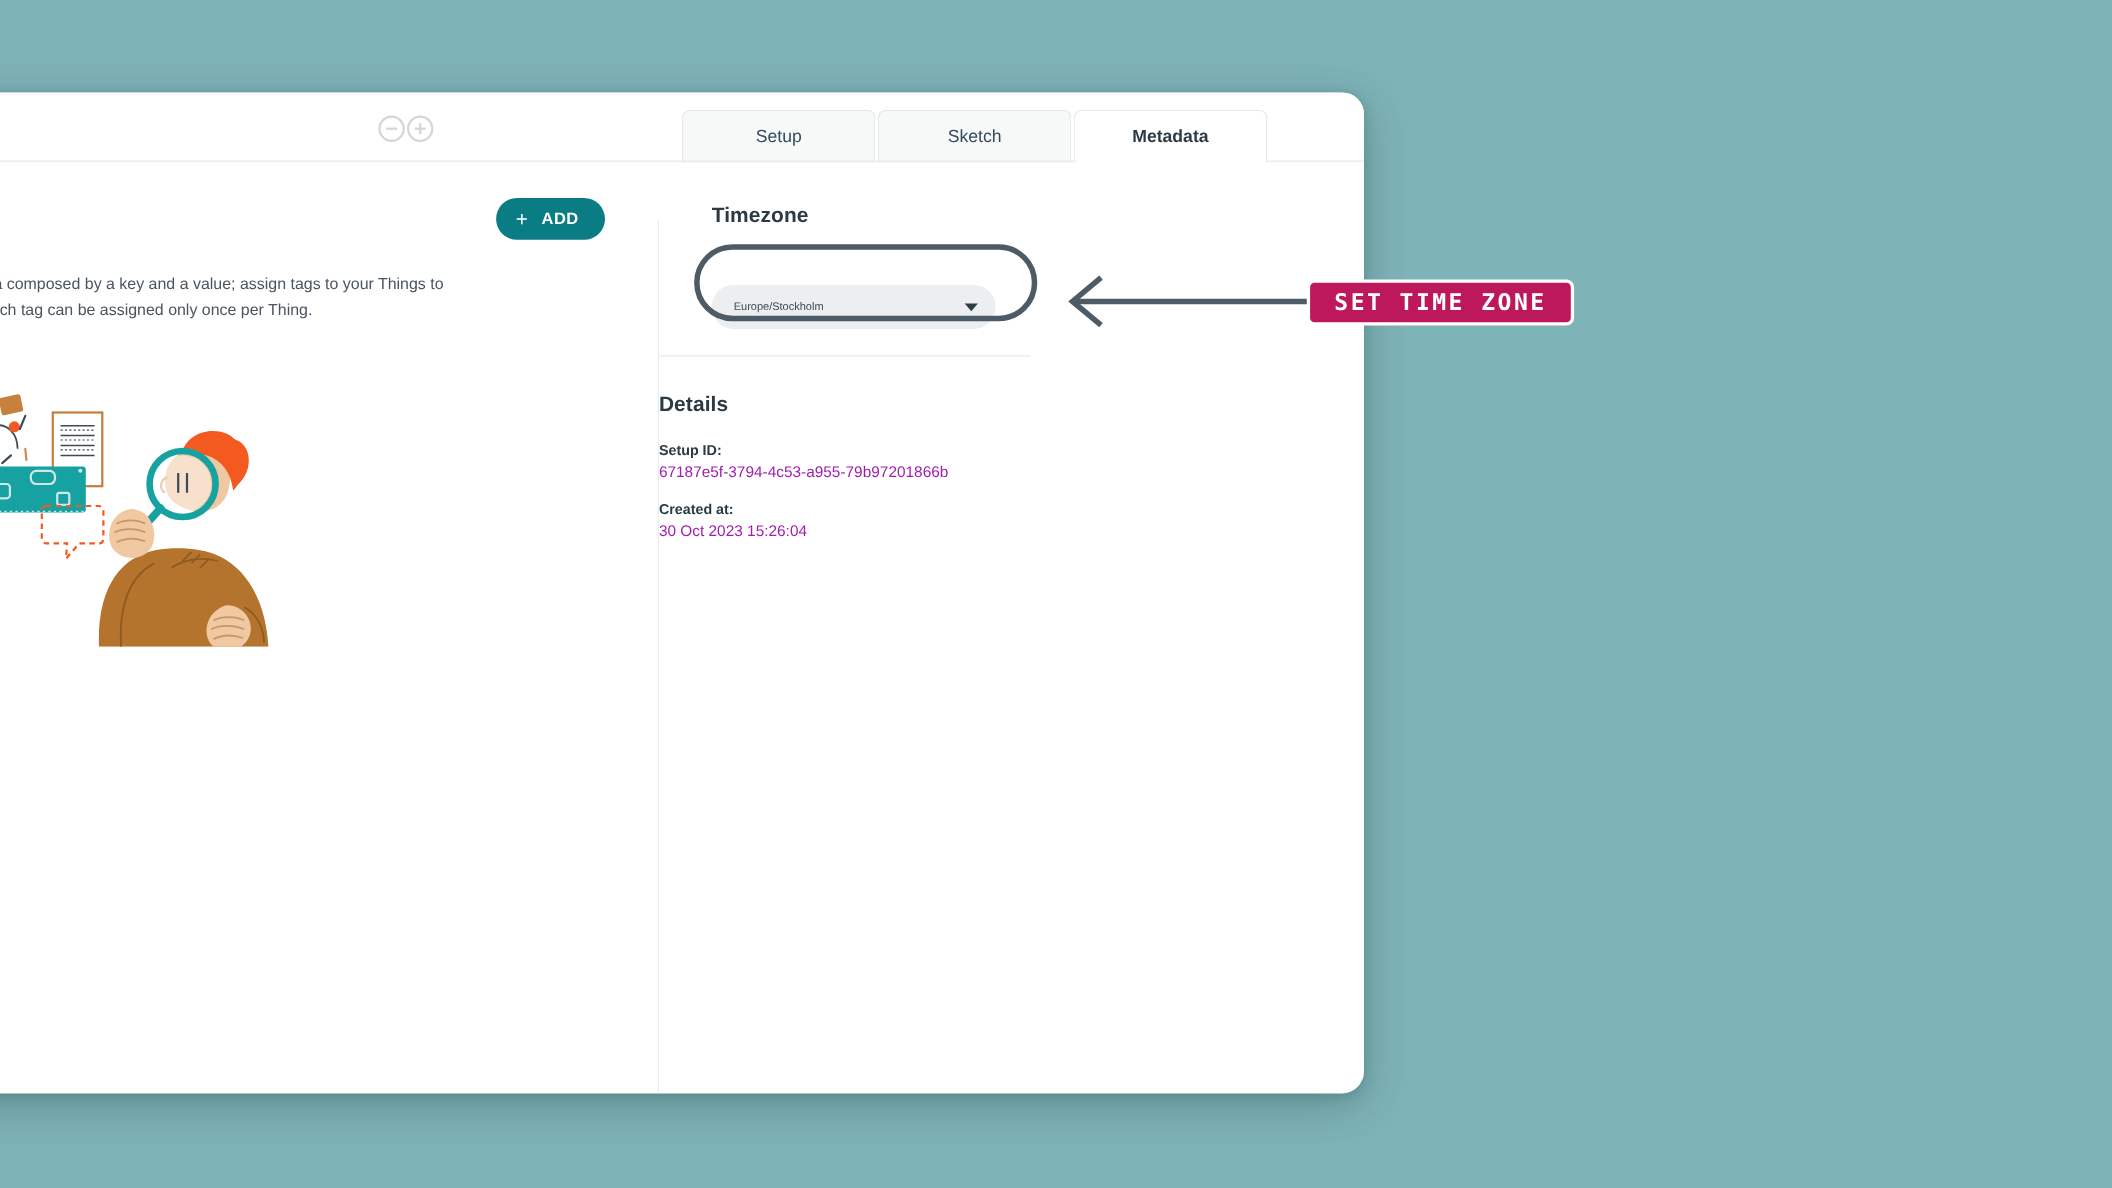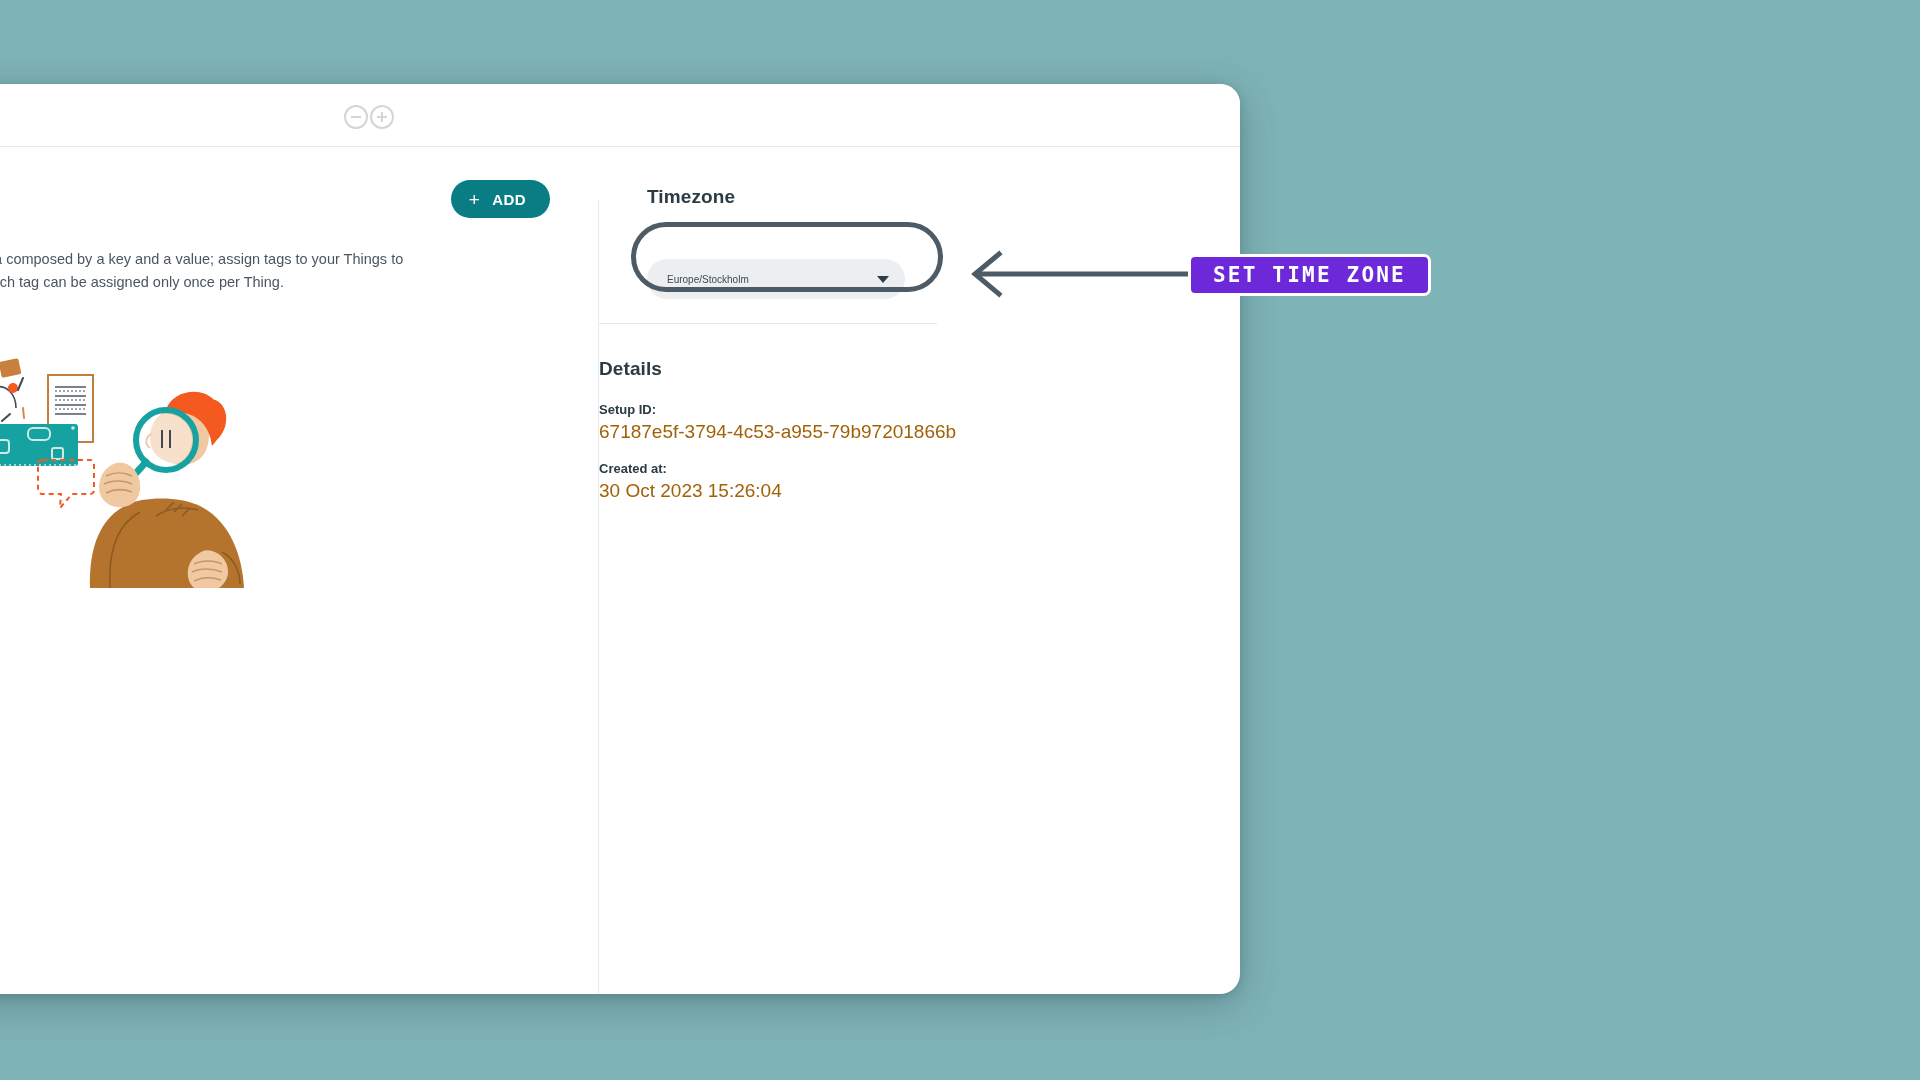--- a/index.html
+++ b/index.html
@@ -133,33 +133,33 @@
   }
 
   #details-block{ position:absolute; top:210px; left:0; }
   #details-title{ margin-bottom:22px; }
   .detail-row{ margin-bottom:18px; }
   .detail-label{
     font-size:13px; font-weight:bold; color:#2b3a43;
     margin-bottom:4px;
   }
   .detail-value{
-    font-size:19px; color:#a16207;
+    font-size:14px; color:#a21caf;
   }
 
   
   #callout-arrow{
     position:absolute; left:955px; top:248px;
     width:250px; height:52px;
   }
   #callout-box{
     position:absolute; left:1188px; top:254px;
     height:42px; padding:0 22px;
     display:flex; align-items:center;
-    background:#6d28d9;
+    background:#be185d;
     border:3px solid #ffffff;
     border-radius:7px;
     color:#ffffff;
     font-family:"DejaVu Sans Mono", monospace;
     font-size:21px; font-weight:bold; letter-spacing:2.2px;
     white-space:nowrap;
   }
 </style>
 </head>
 <body>
@@ -173,20 +173,31 @@
         <g fill="none" stroke="#d2d6d6" stroke-width="2">
           <circle cx="16" cy="13" r="11"></circle>
           <circle cx="42" cy="13" r="11"></circle>
         </g>
         <rect x="11" y="12" width="10" height="2" fill="#d2d6d6"></rect>
         <rect x="37" y="12" width="10" height="2" fill="#d2d6d6"></rect>
         <rect x="41" y="8" width="2" height="10" fill="#d2d6d6"></rect>
       </svg>
     </span>
 
+    <div id="tabstrip">
+      <div class="tab">
+        <span>Setup</span>
+      </div>
+      <div class="tab">
+        <span>Sketch</span>
+      </div>
+      <div class="tab active">
+        <span>Metadata</span>
+      </div>
+    </div>
 
     <div id="tabbar-rule"></div>
   </div>
 
   <div id="body-split">
 
     <div id="left-pane">
 
       <button id="add-button">
         <span class="plus">+</span>

